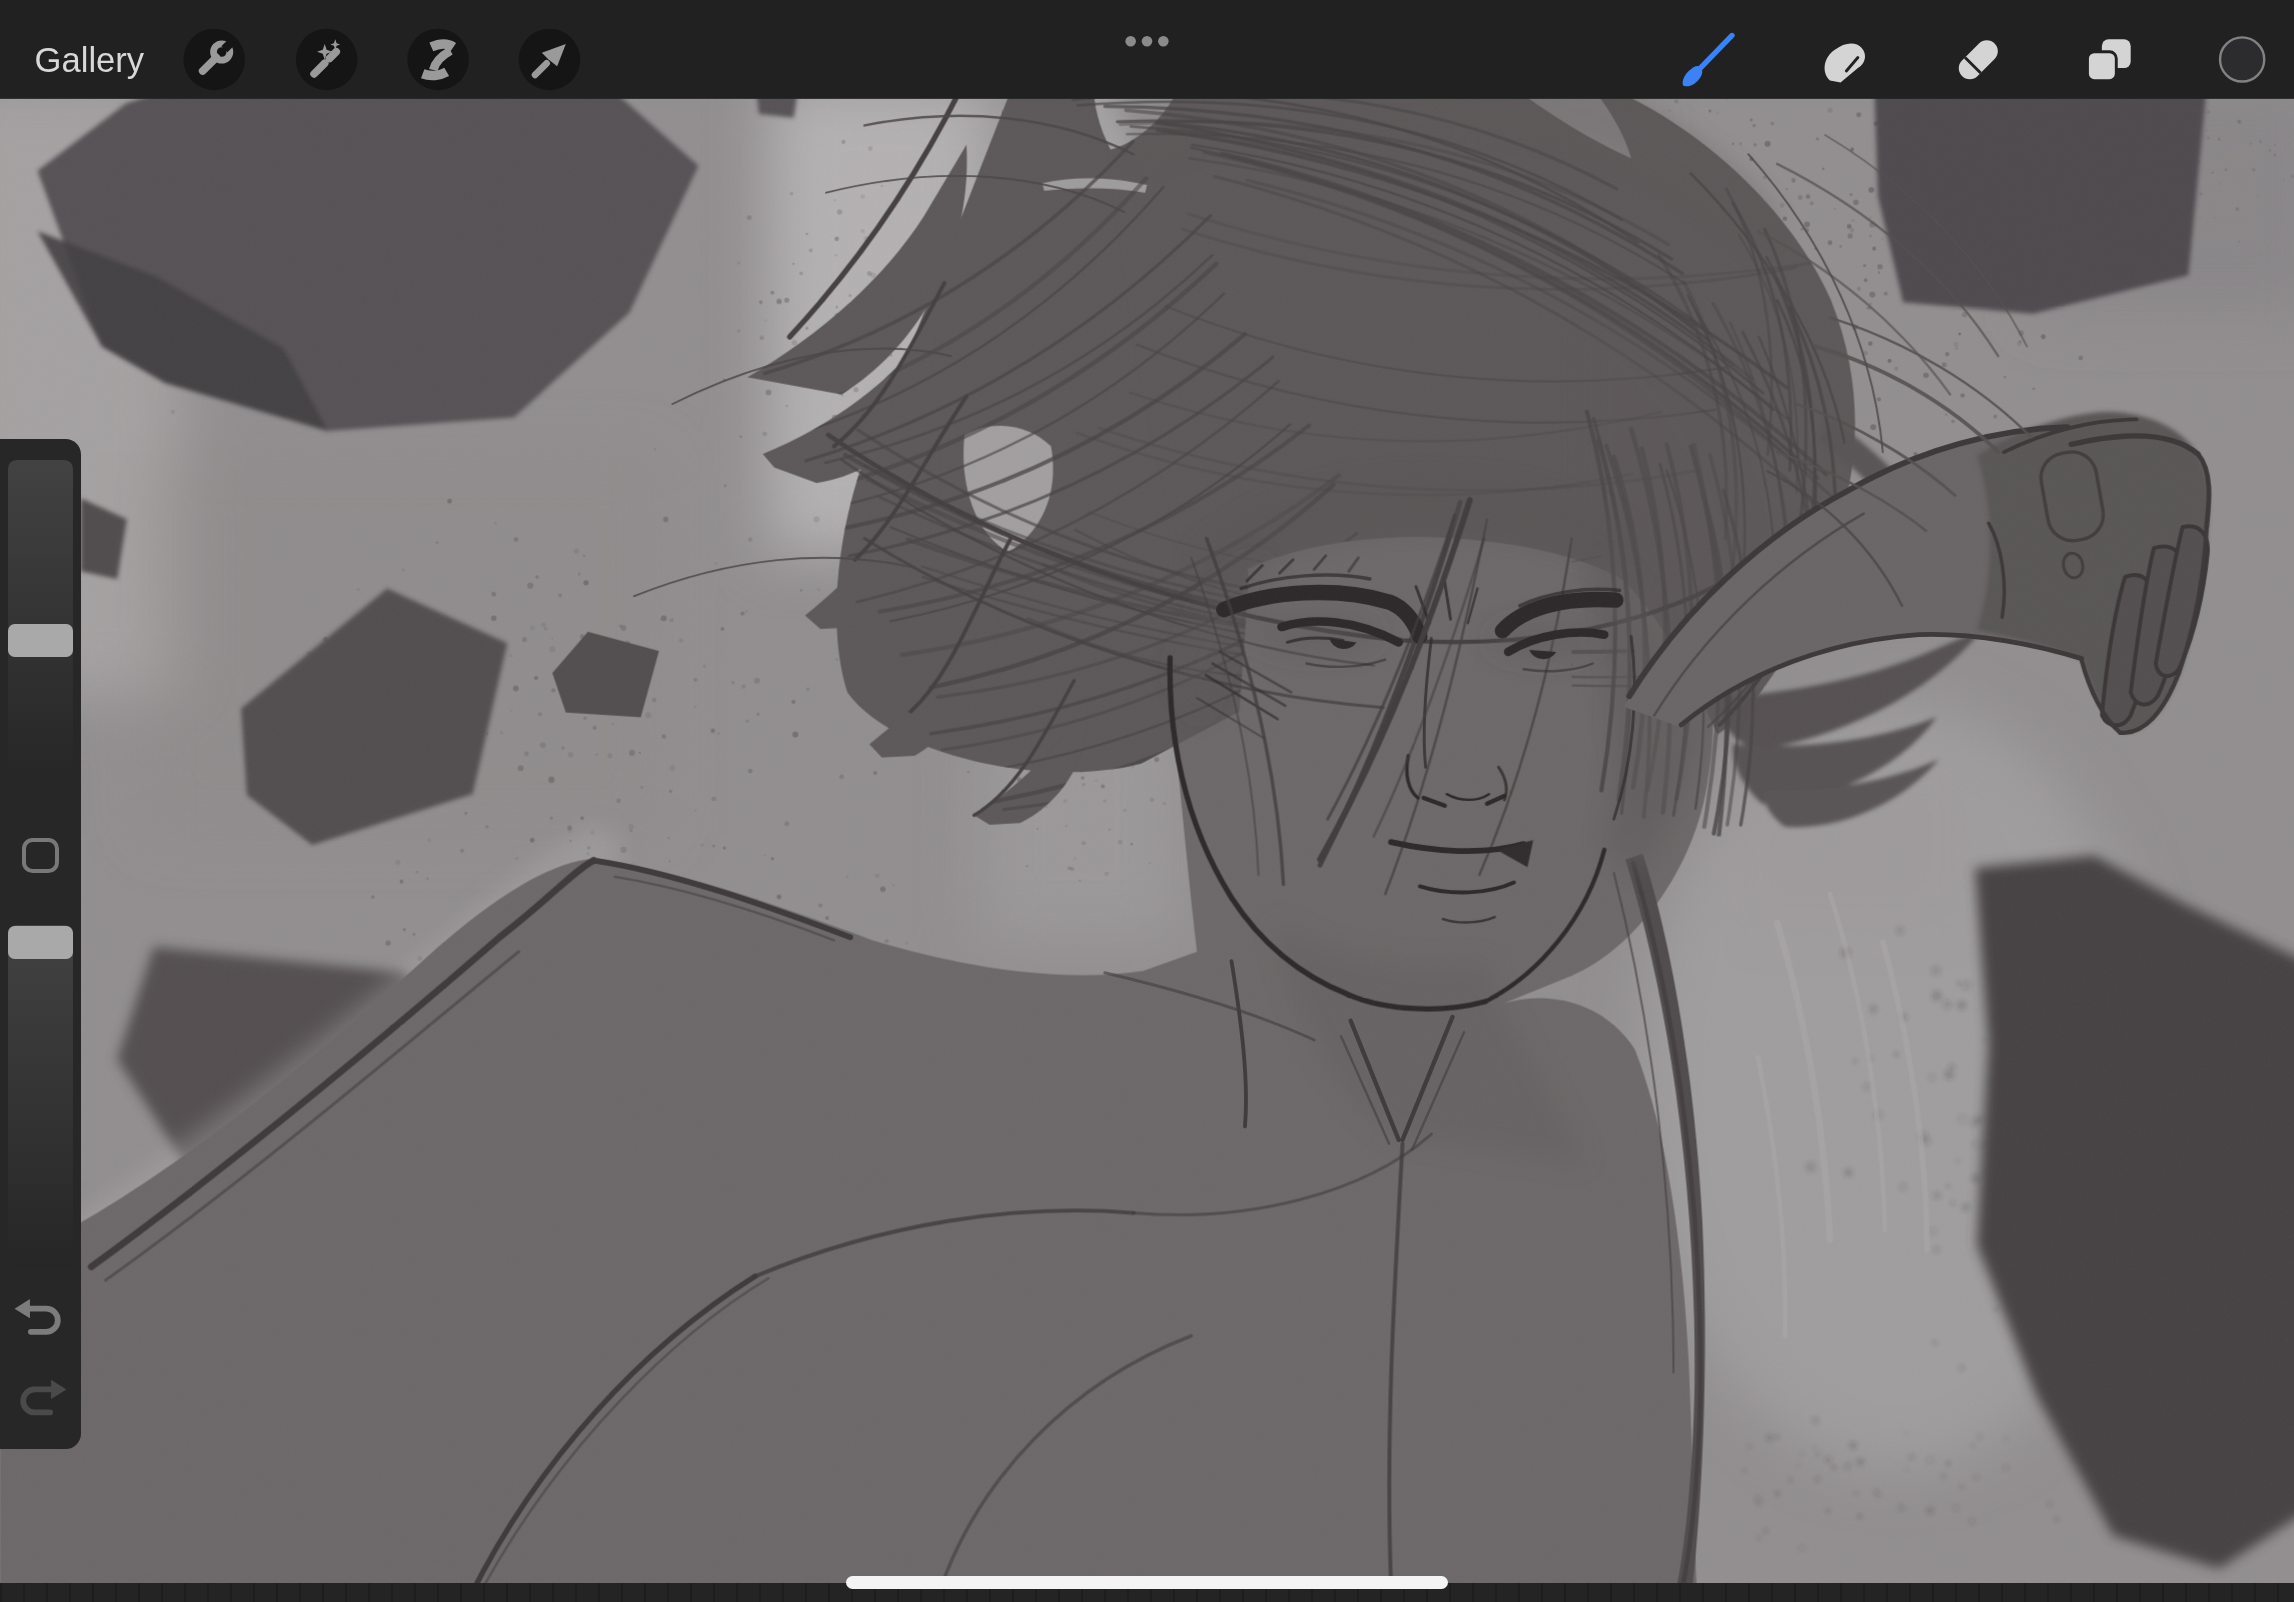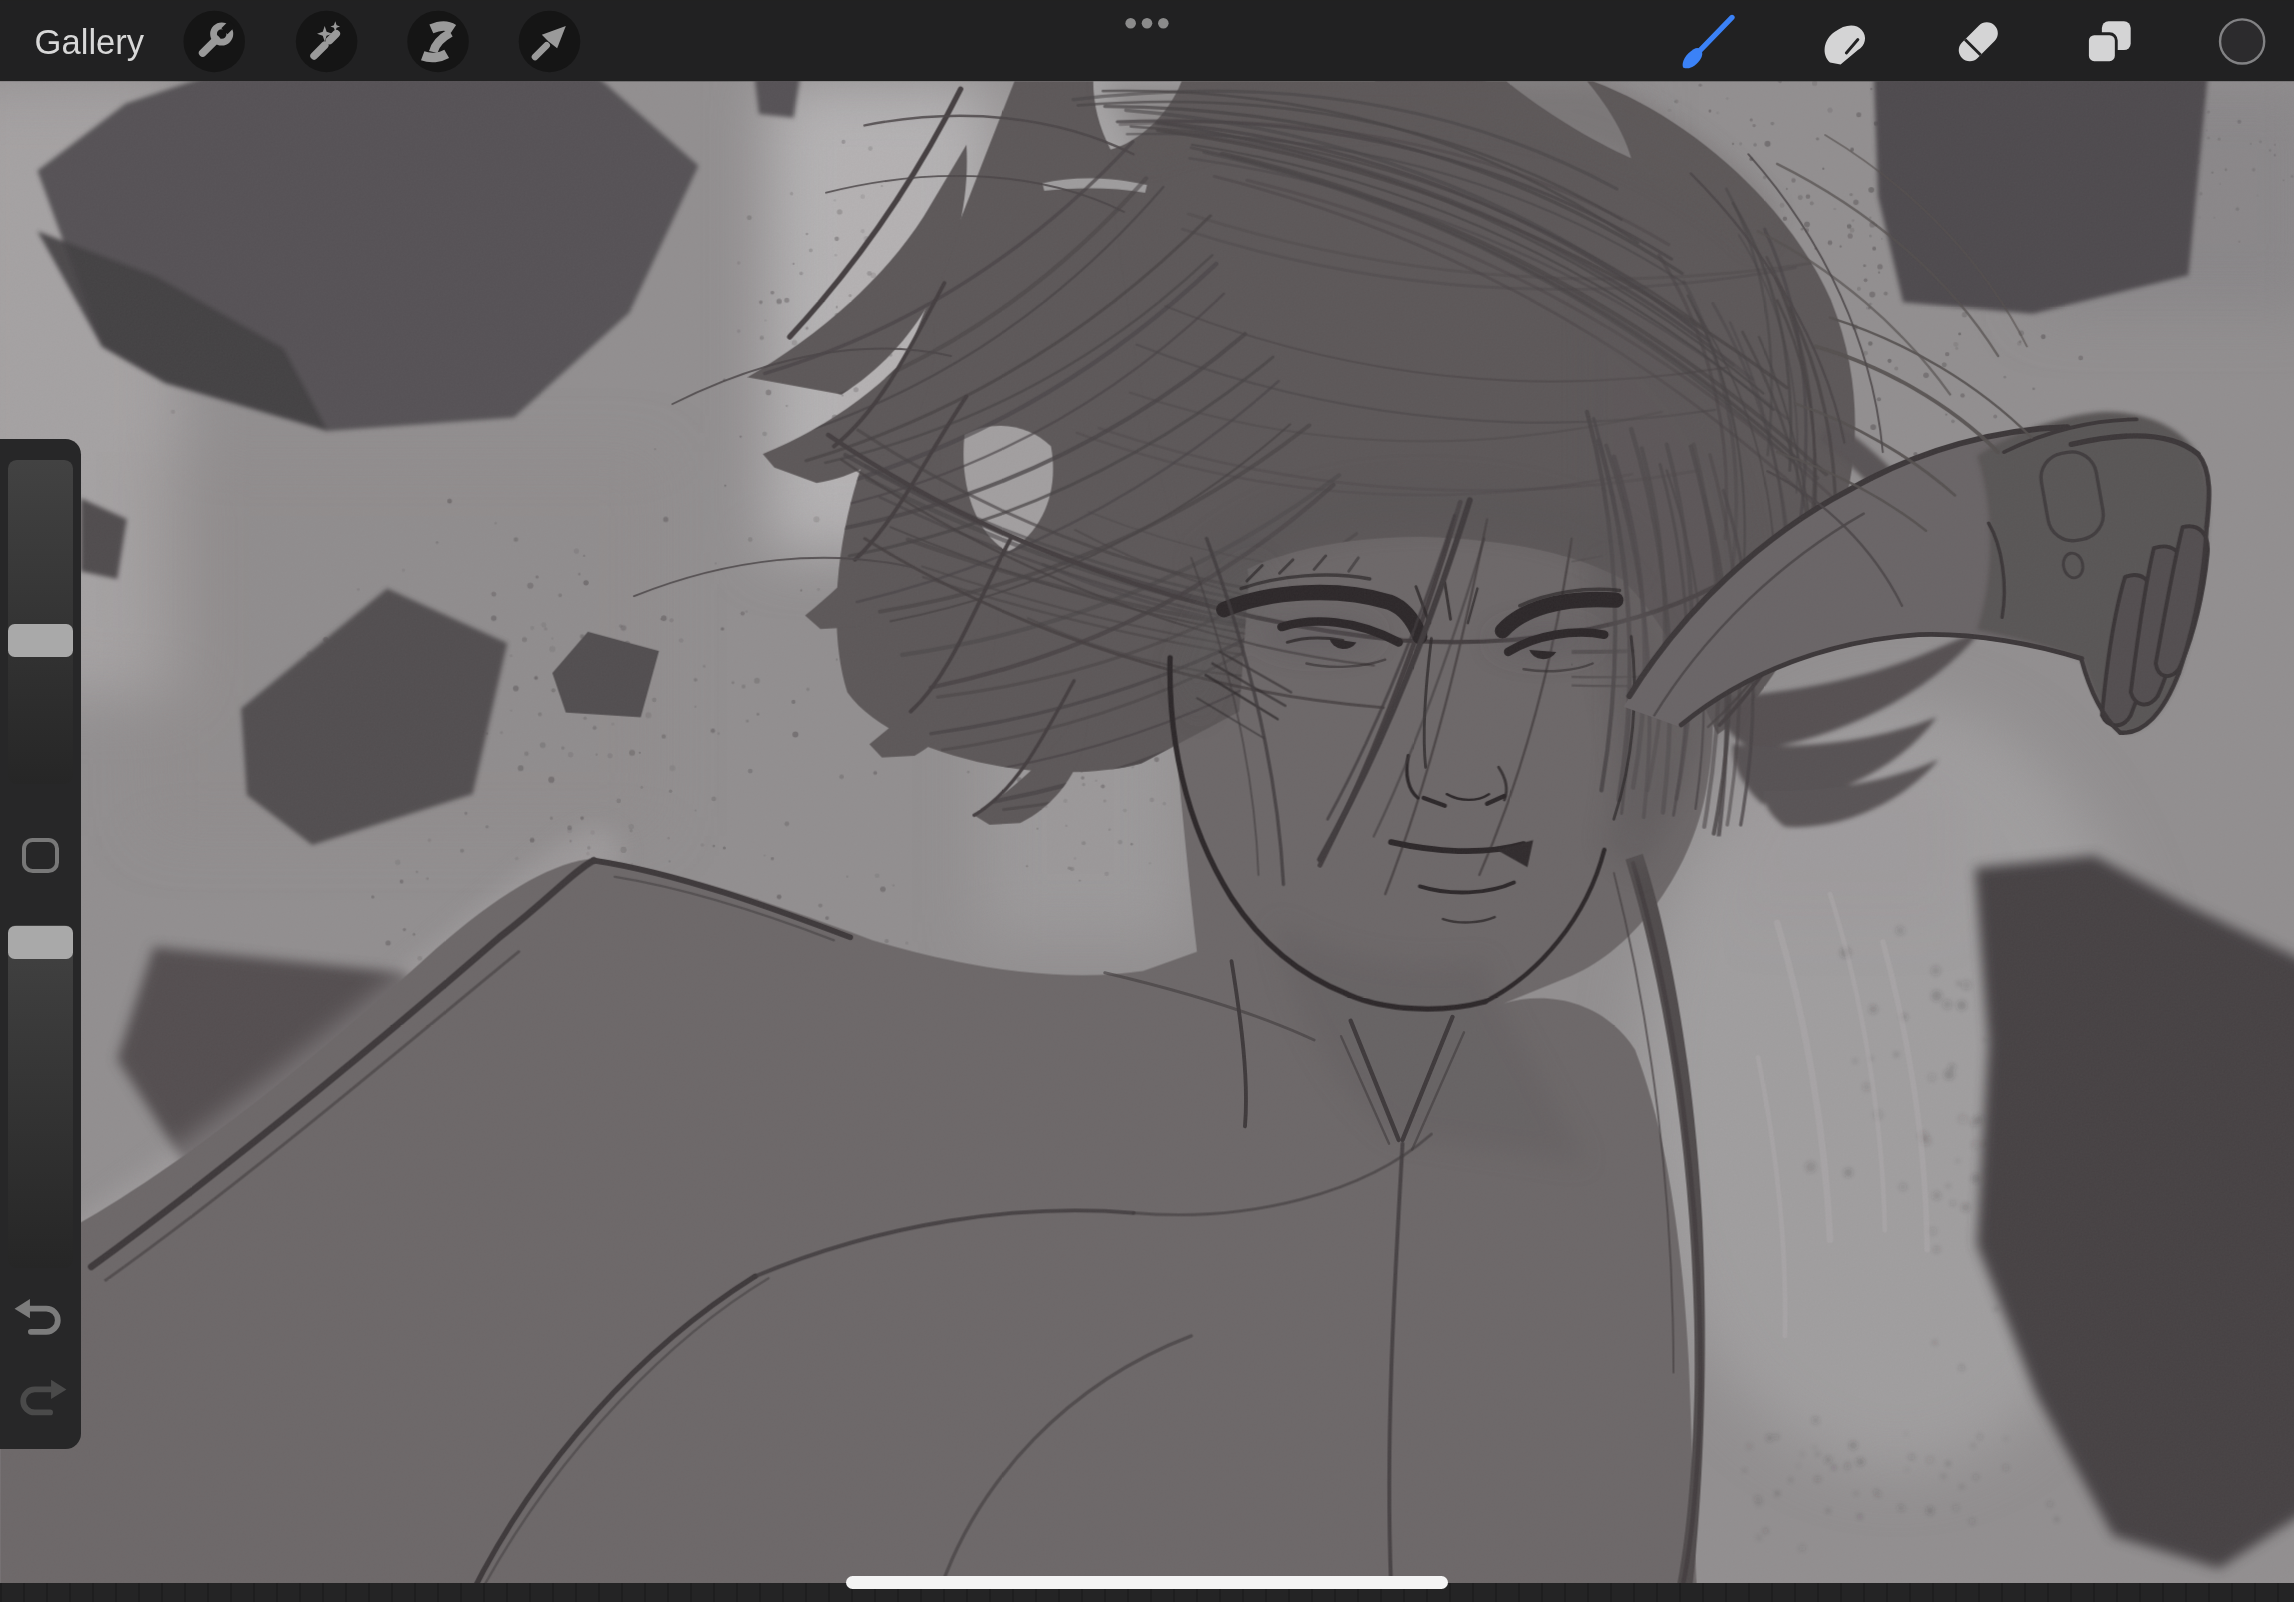--- a/index.html
+++ b/index.html
@@ -1,16 +1,16 @@
 <!DOCTYPE html>
 <html><head><meta charset="utf-8">
 <style>
 html,body{margin:0;padding:0;background:#000;}
 #stage{position:relative;width:2294px;height:1602px;overflow:hidden;background:#212122;font-family:"Liberation Sans",sans-serif;}
-#topbar{position:absolute;left:0;top:0;width:2294px;height:89px;}
+#topbar{position:absolute;left:0;top:18px;width:2294px;height:89px;}
 #cv{position:absolute;left:0;top:81px;}
 #sidebar{position:absolute;left:0;top:439px;width:81px;height:1010px;background:#272728;border-radius:0 15.4px 15.4px 0;}
 .trk{position:absolute;left:7.7px;width:65px;background:linear-gradient(#424242,#262626);border-radius:8.6px;}
 .hndl{position:absolute;left:7.7px;width:65px;height:33px;background:#a9a9a9;border-radius:6.7px;}
 #modify{position:absolute;left:22px;top:399px;width:29px;height:27px;border:4.3px solid #787878;border-radius:10.6px;}
 #botbar{position:absolute;left:0;top:1583px;width:2294px;height:19px;background:#242425;
  background-image:repeating-linear-gradient(90deg,#1e1e1f 0 1.9px,transparent 1.9px 23px);}
 #pill{position:absolute;left:846px;top:1576px;width:602px;height:12.5px;border-radius:6.7px;background:#f4f4f4;}
 </style></head>
 <body>

